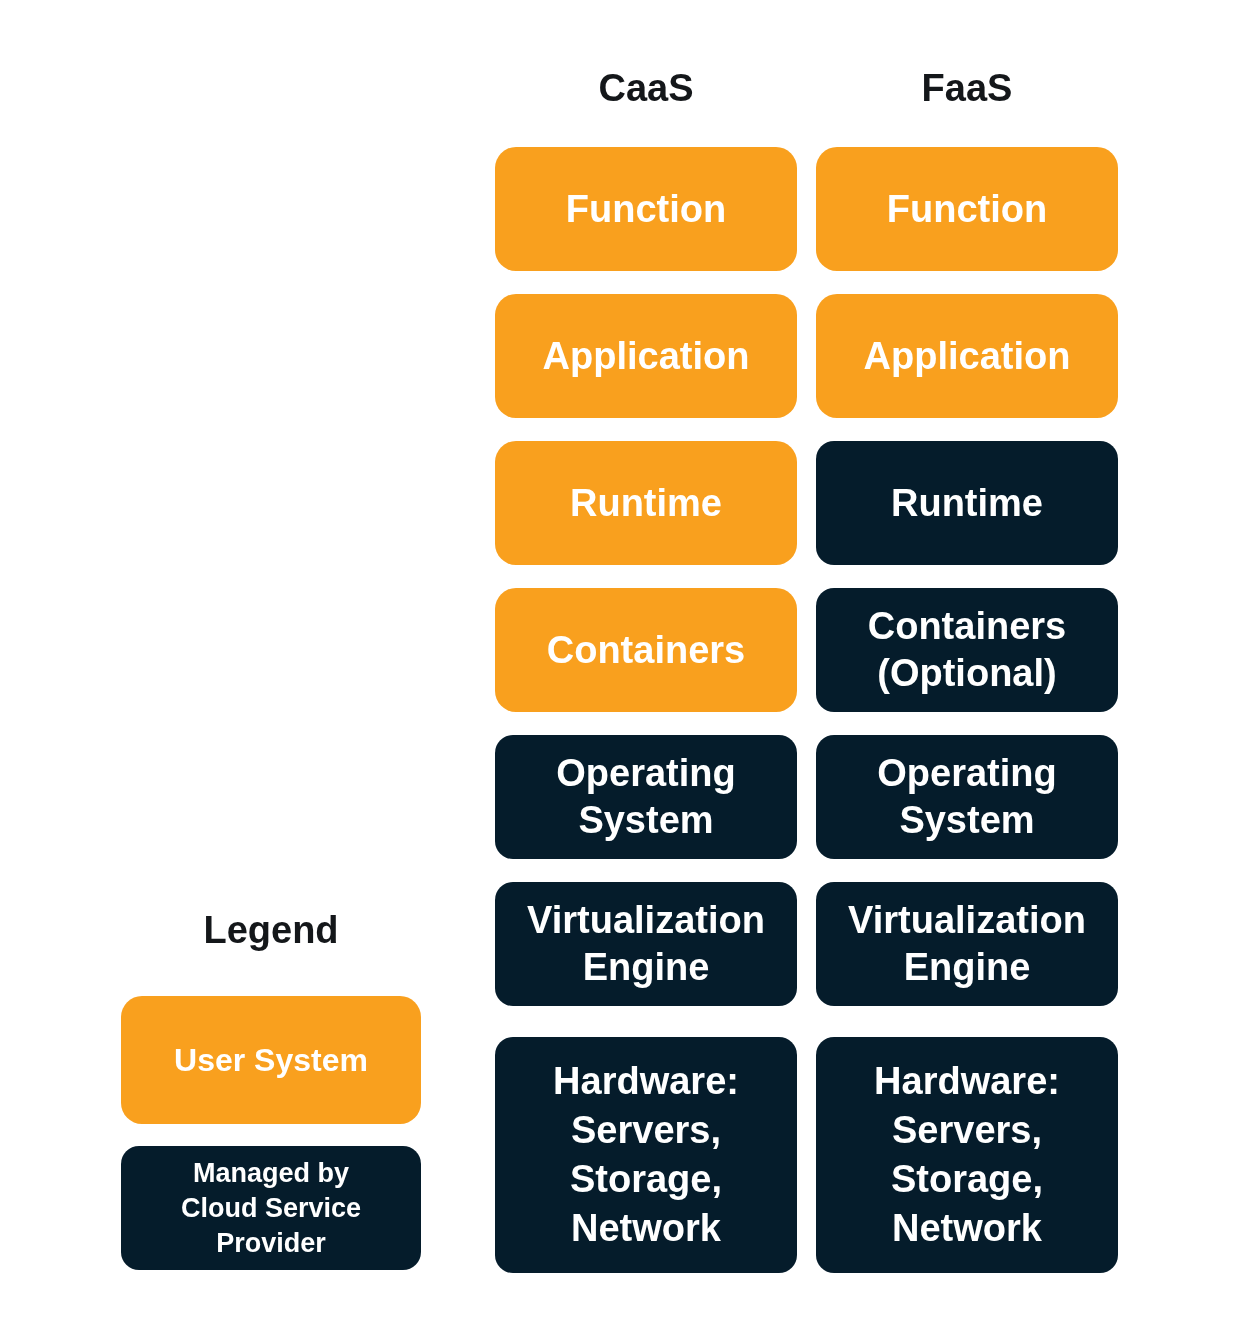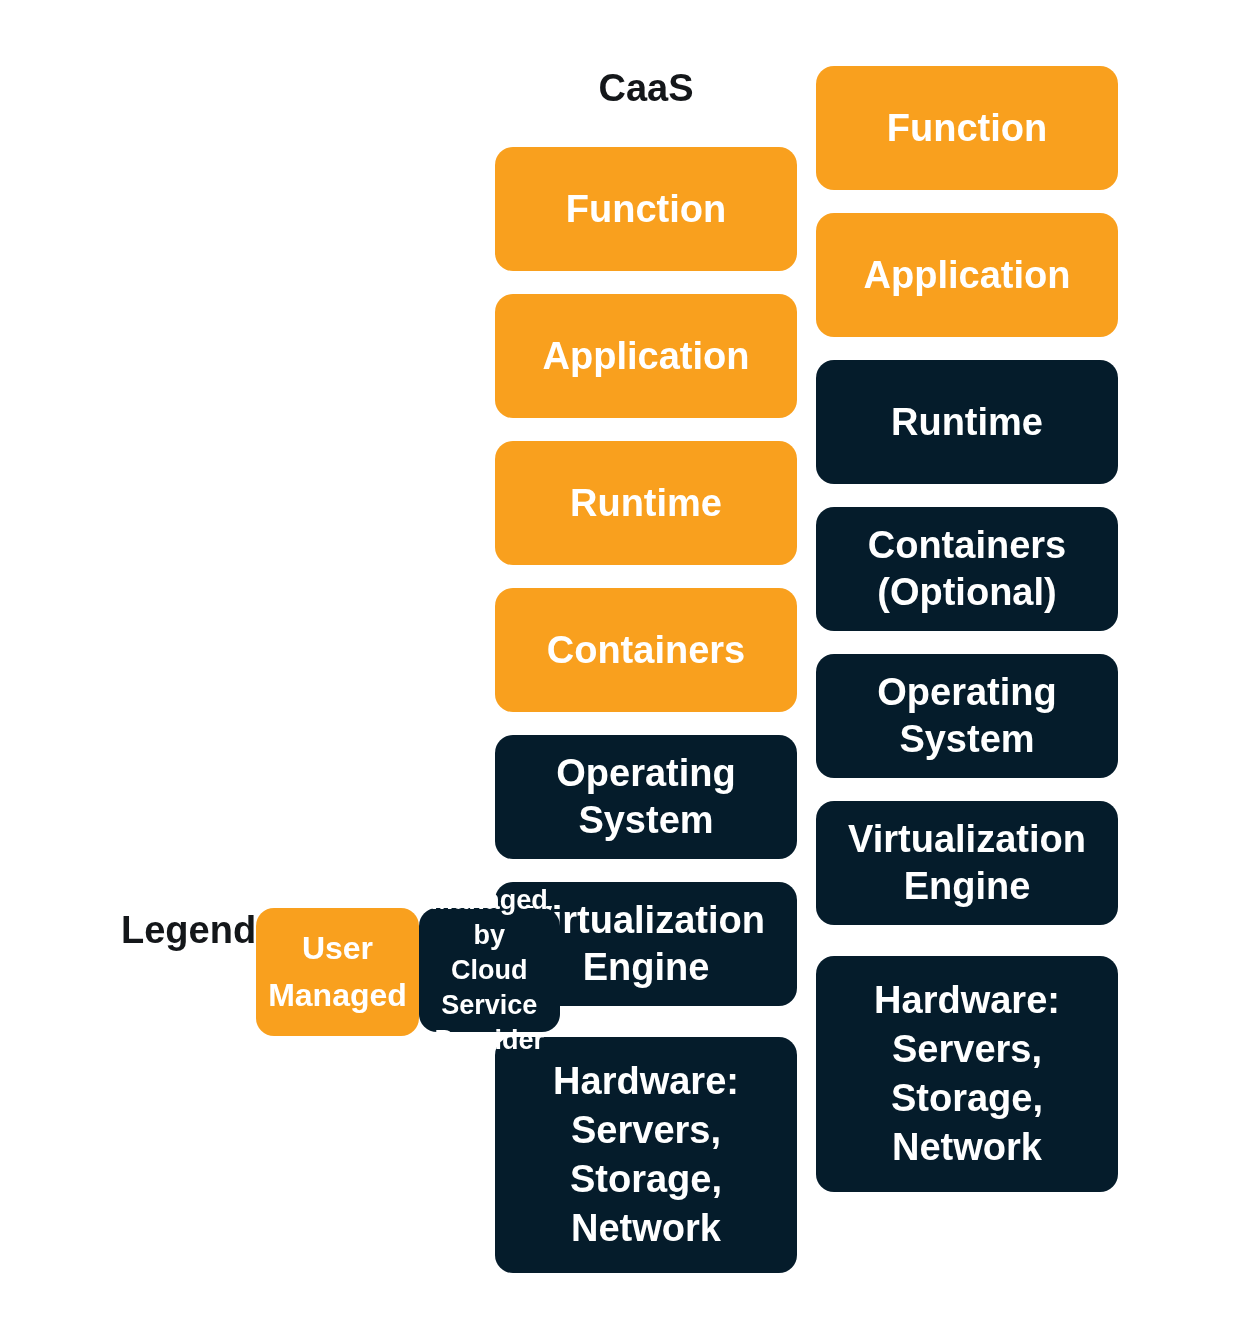--- a/index.html
+++ b/index.html
@@ -48,37 +48,37 @@
     justify-content: center;
     text-align: center;
     padding: 0 12px;
     box-sizing: border-box;
     font-size: 38px;
     font-weight: 700;
     line-height: 47px;
     color: var(--c-box_text, #ffffff);
     white-space: pre-line;
   }
-  .box.user { background: var(--c-user_managed, #f9a01e); }
+  .box.user { background: var(--c-user_managed, #f9a01e); border-radius: 21px; }
   .box.provider { background: var(--c-provider_managed, #051c2b); }
   .box.tall {
     height: 236px;
     margin-top: 8px;
     margin-bottom: 16px;
     line-height: 49px;
   }
 
   
   .legend {
     position: absolute;
     left: 121px;
     top: 908px;
     width: 300px;
     display: flex;
-    flex-direction: row;
+    flex-direction: column;
   }
   .legend-title {
     text-align: center;
     font-size: 38px;
     font-weight: 700;
     line-height: 44px;
     margin-bottom: 44px;
     color: var(--c-heading_text, #14171a);
   }
   .legend .box.user-key {
@@ -110,38 +110,39 @@
 System</div>
       <div class="box provider">Virtualization
 Engine</div>
       <div class="box provider tall">Hardware:
 Servers,
 Storage,
 Network</div>
     </div>
 
     <div class="column">
+      <div class="column-title">FaaS</div>
       <div class="box user">Function</div>
       <div class="box user">Application</div>
       <div class="box provider">Runtime</div>
       <div class="box provider">Containers
 (Optional)</div>
       <div class="box provider">Operating
 System</div>
       <div class="box provider">Virtualization
 Engine</div>
       <div class="box provider tall">Hardware:
 Servers,
 Storage,
 Network</div>
     </div>
 
   </div>
 
   <div class="legend">
     <div class="legend-title">Legend</div>
-    <div class="box user user-key">User Managed</div>
+    <div class="box user user-key">User System</div>
     <div class="box provider provider-key">Managed by
 Cloud Service
 Provider</div>
   </div>
 
 </div>
 
 </body></html>

